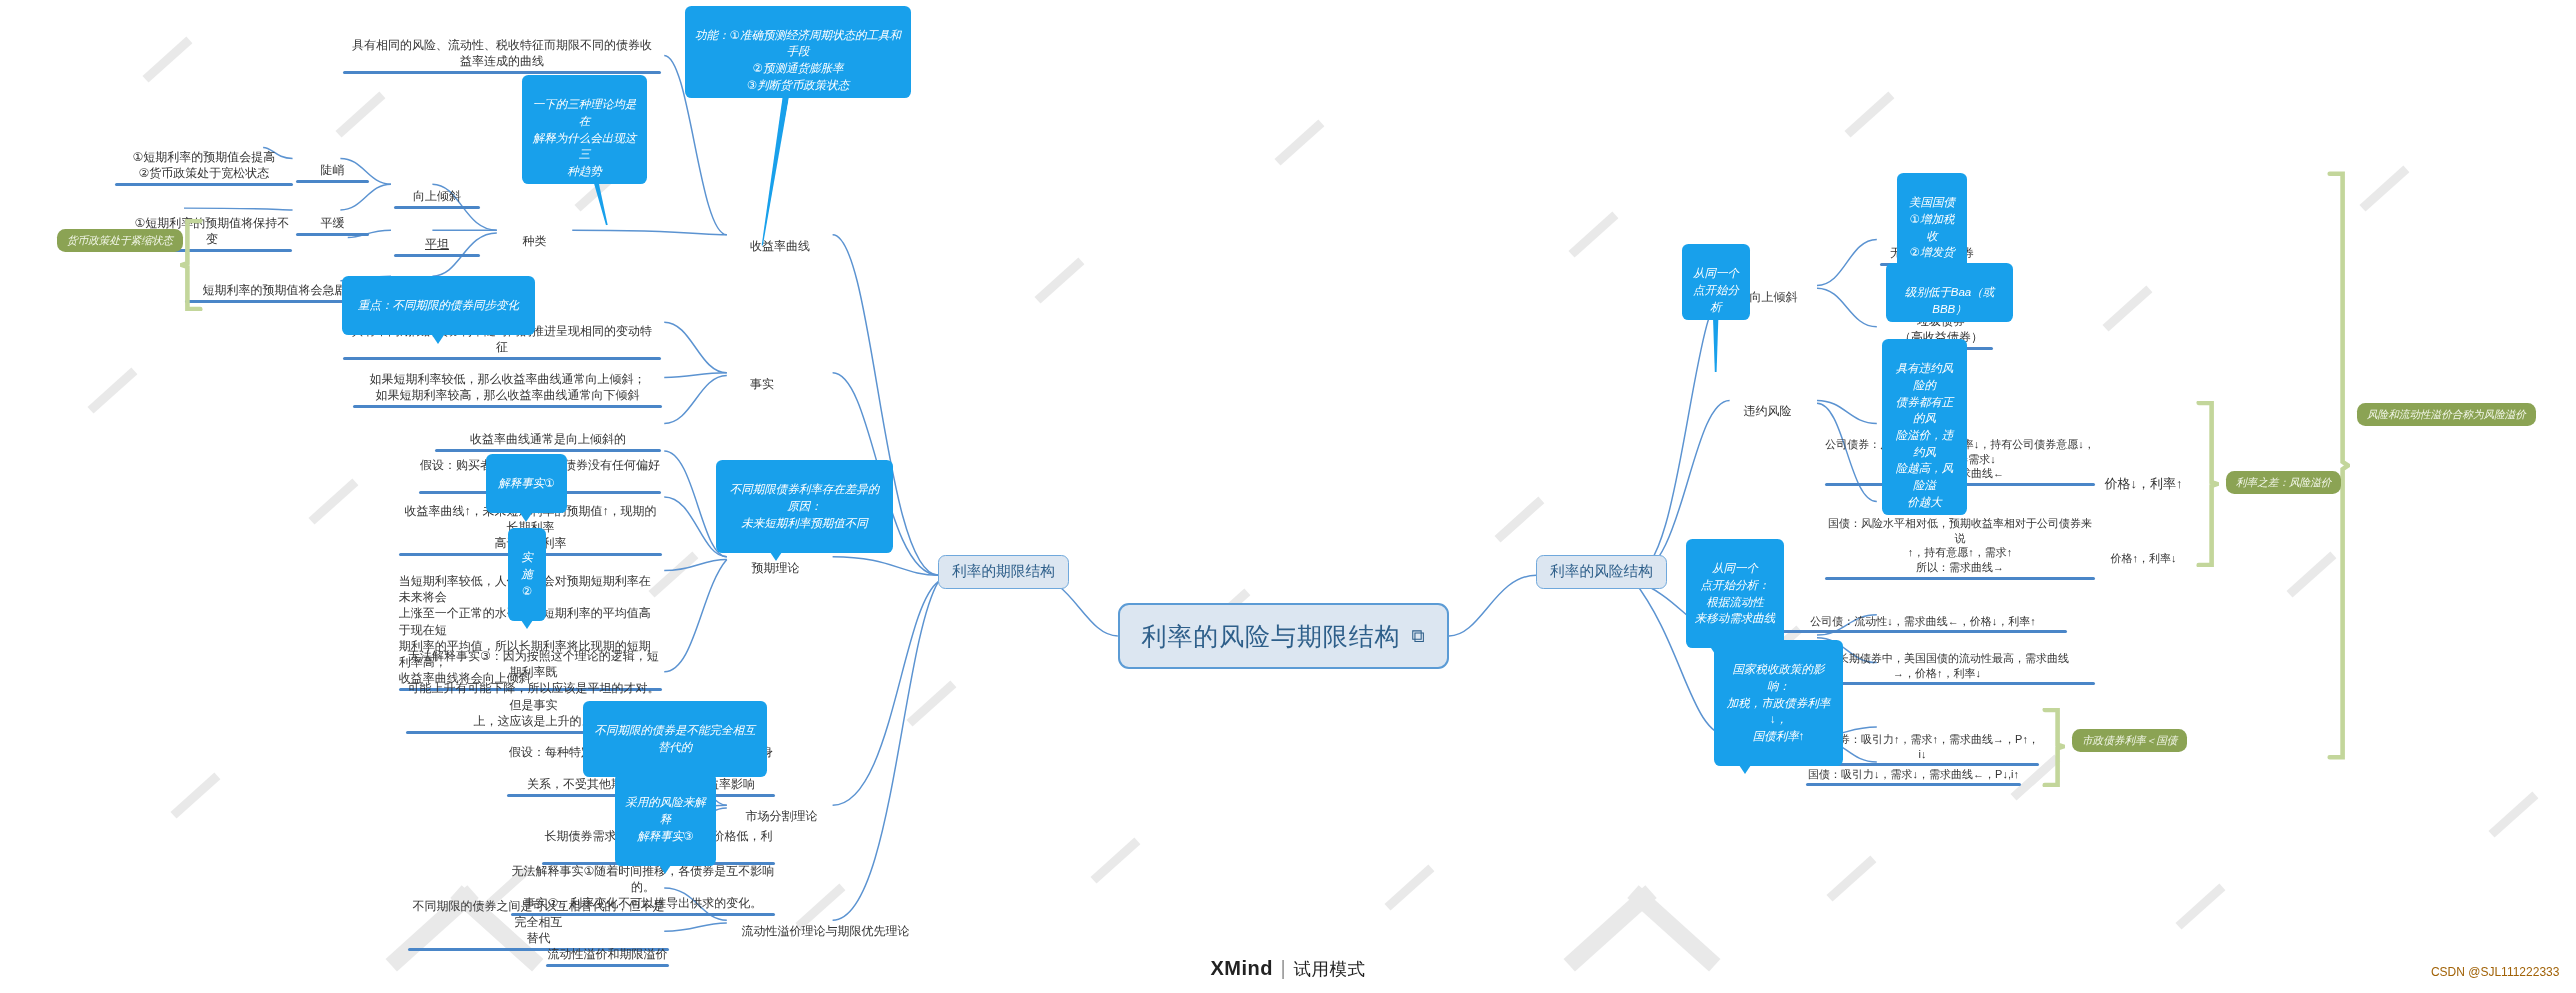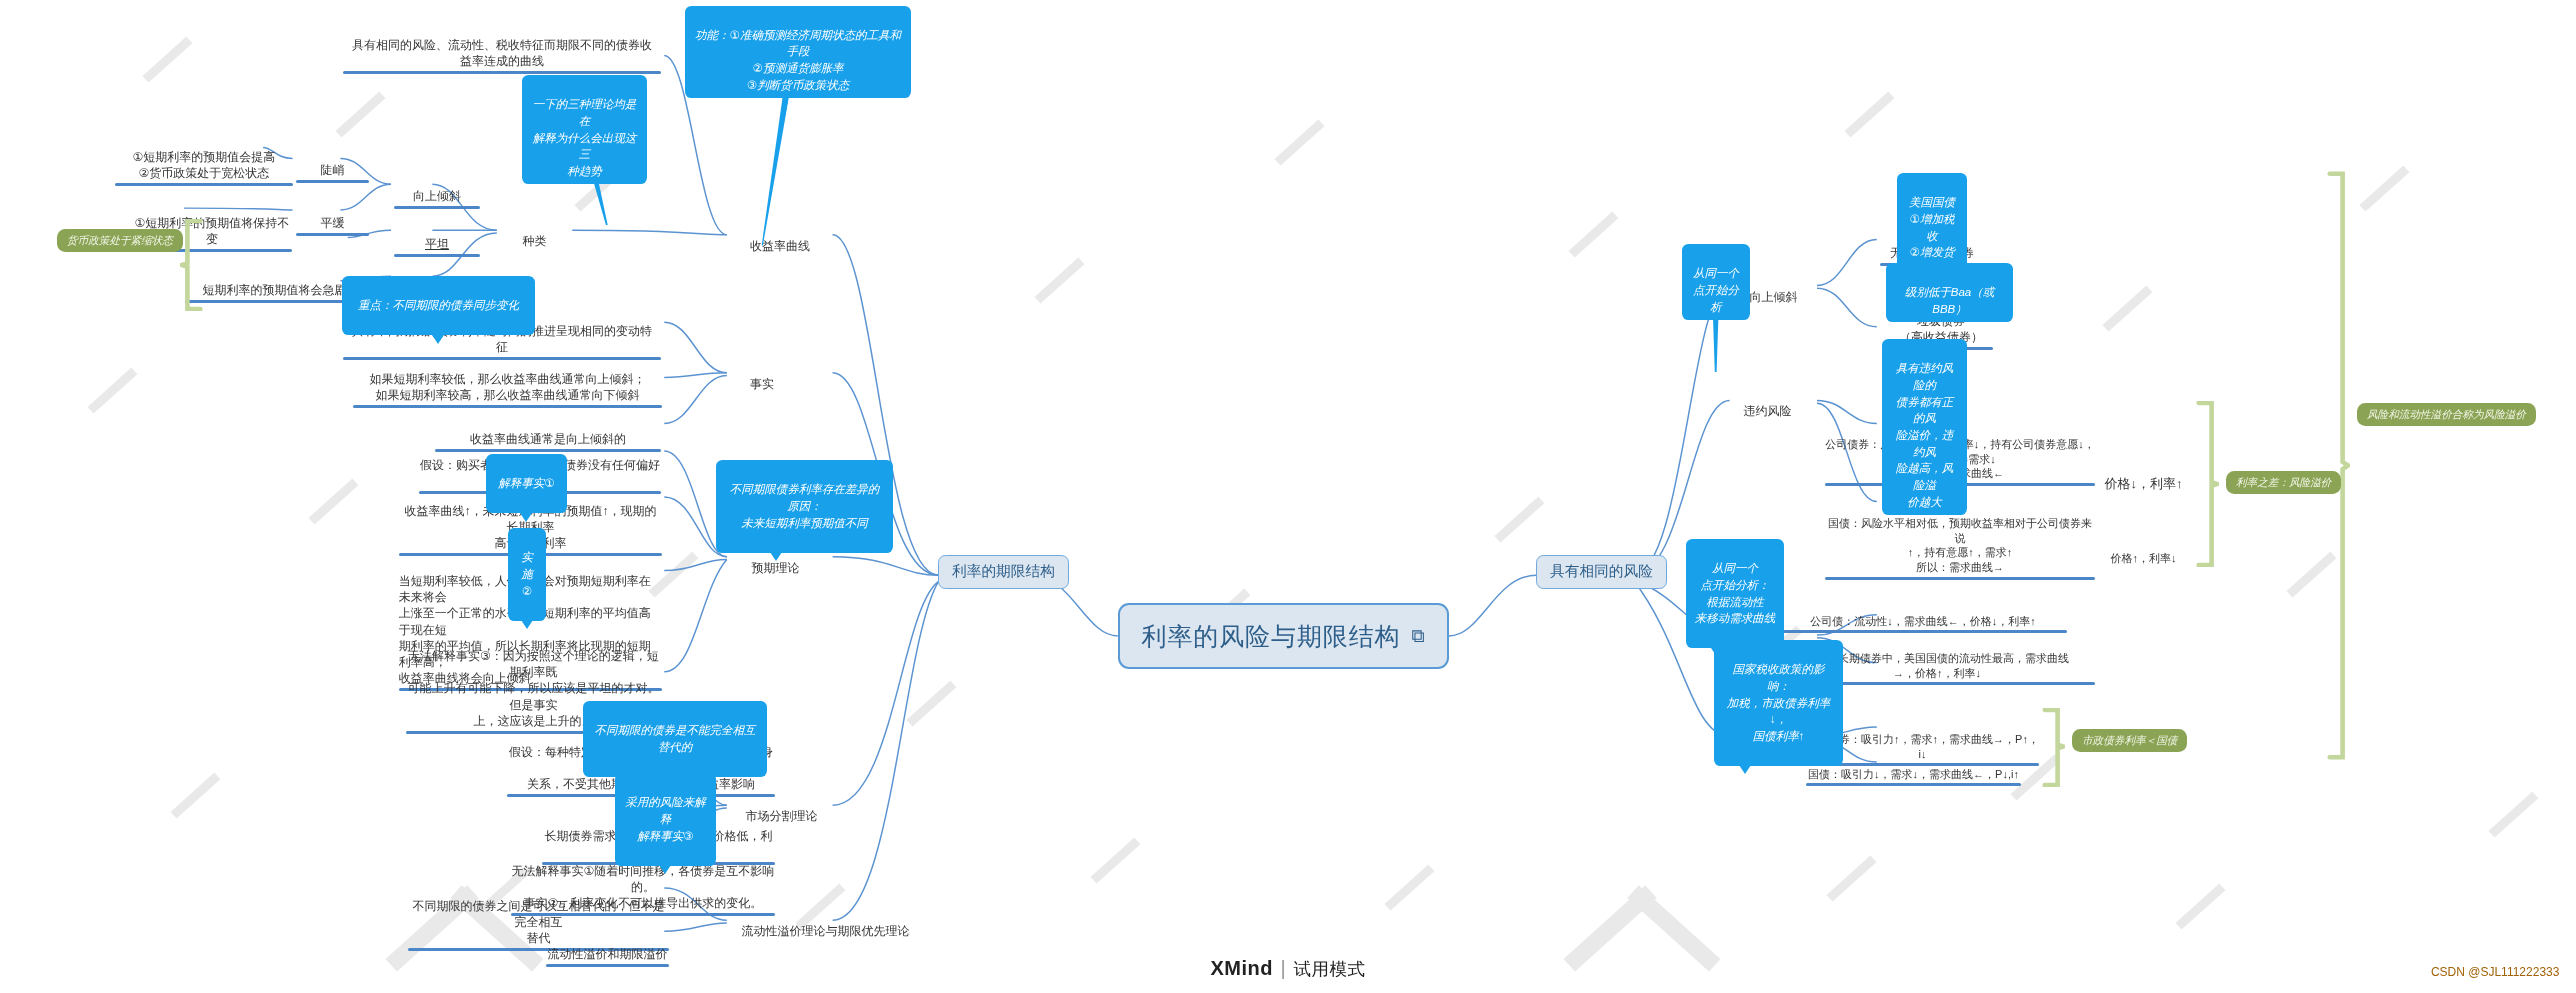--- a/index.html
+++ b/index.html
@@ -248,21 +248,21 @@
   <div id="central">
     <span>利率的风险与期限结构</span>
     <span class="attach-icon">⧉</span>
   </div>
 
   <div class="mainbranch" style="left:938px; top:555px;">
     <span>利率的期限结构</span>
   </div>
 
   <div class="mainbranch" style="left:1536px; top:555px;">
-    <span>具有相同的风险</span>
+    <span>利率的风险结构</span>
   </div>
 
   <div class="node plain" style="left:727px; top:221px; width:106px;">
     <span>收益率曲线</span>
     
   </div>
 
   <div class="node" style="left:340px; top:20px; width:324px;">
     <span>具有相同的风险、流动性、税收特征而期限不同的债券收
 益率连成的曲线</span>

